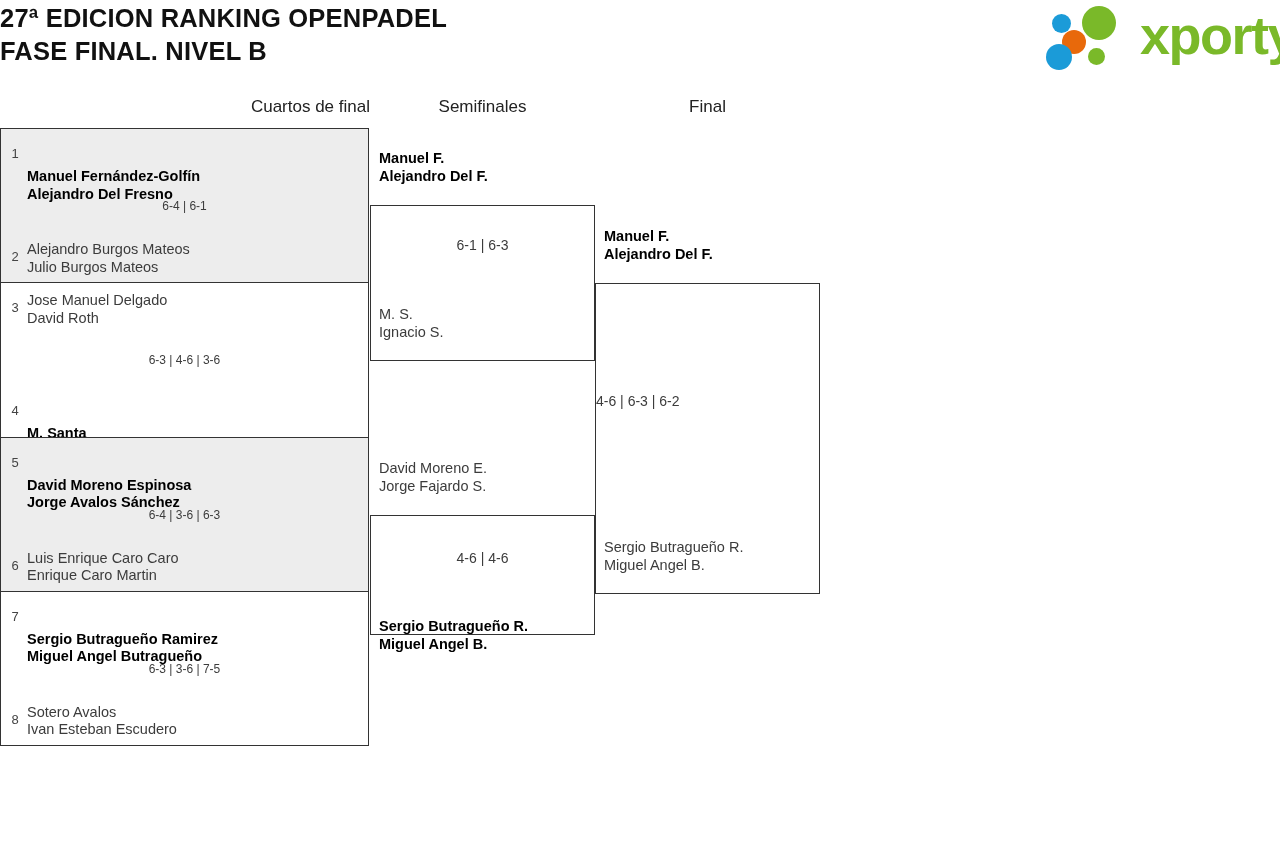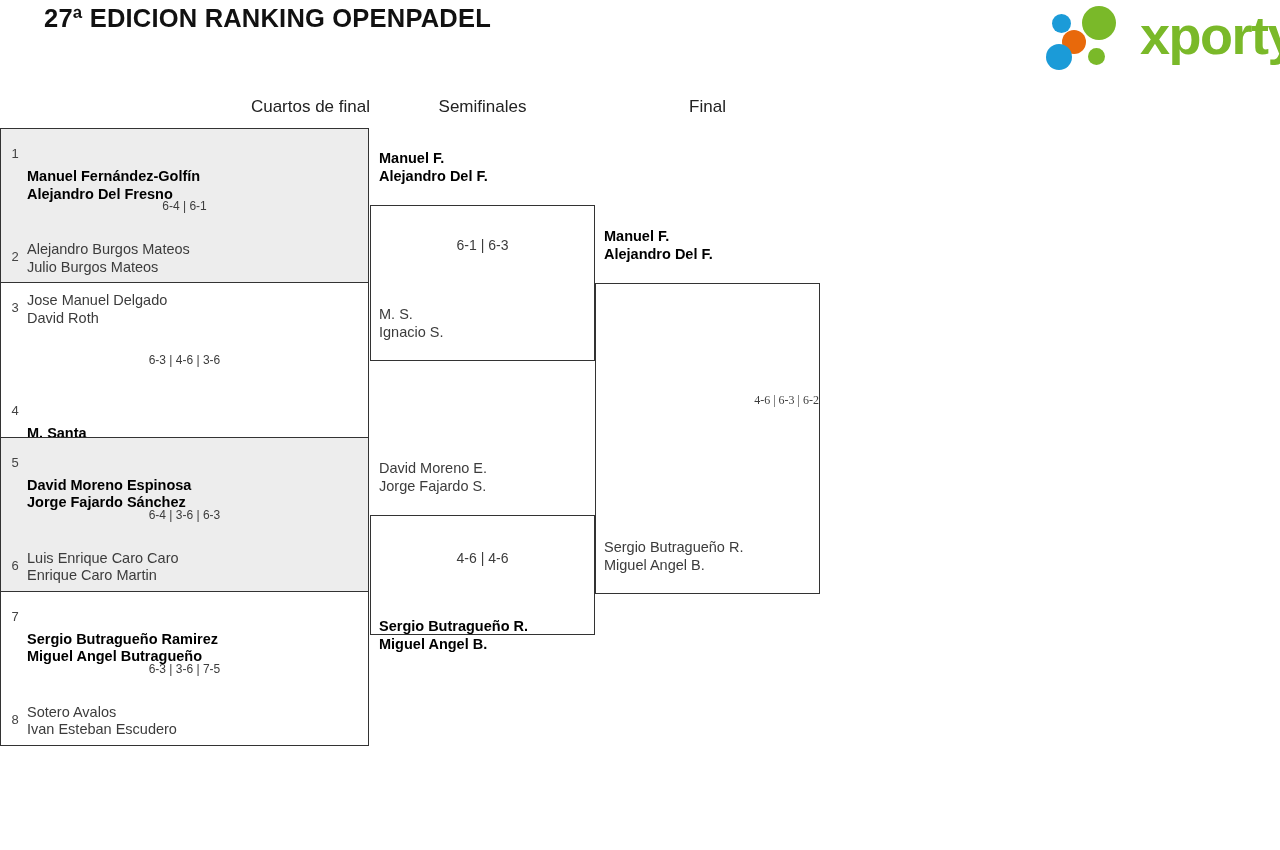--- a/index.html
+++ b/index.html
@@ -10,21 +10,21 @@
     color:#111111;position:relative;overflow:hidden;
   }
   .page{position:absolute;left:0;top:0;width:1280px;height:850px;}
 
   
   .title{
     position:absolute;left:0;top:2px;width:760px;
     font-size:25.5px;font-weight:700;line-height:33px;
     letter-spacing:.2px;color:#111;
   }
-  .title div{white-space:pre;padding-left:44px;}
+  .title div{white-space:pre;}
 
   
   .logo{position:absolute;left:1046px;top:4px;width:232px;height:66px;}
   .logo .dot{position:absolute;border-radius:50%;}
   .logo .word{
     position:absolute;left:94px;top:-2px;
     font-size:54px;font-weight:700;color:#7ab929;
     letter-spacing:-1.5px;line-height:66px;
   }
 
@@ -100,30 +100,31 @@
   }
   .fn-team{
     position:absolute;left:8px;right:6px;
     font-size:14.5px;line-height:18px;color:#3c3c3c;white-space:nowrap;
   }
   .fn-team.win{font-weight:700;color:#000;}
   .fn-box .fn-team.a{top:-57px;}
   .fn-box .fn-team.b{top:254px;}
   .fn-score{
     position:absolute;left:0;right:0;top:109px;
-    text-align:right;font-size:12px;color:#3c3c3c;font-family:Liberation Serif, serif;
+    text-align:left;font-size:14px;color:#3c3c3c;
   }
 </style>
 </head>
 <body>
 
 <div class="page">
 
   <div class="title">
     <div>27ª EDICION RANKING OPENPADEL</div>
+    <div>FASE FINAL. NIVEL B</div>
   </div>
 
   <div class="logo">
     <span class="dot" style="left:6px;top:10px;width:19px;height:19px;background:#1b9bd8;"></span>
     <span class="dot" style="left:36px;top:2px;width:34px;height:34px;background:#7ab929;"></span>
     <span class="dot" style="left:16px;top:26px;width:24px;height:24px;background:#e8690b;"></span>
     <span class="dot" style="left:0px;top:40px;width:26px;height:26px;background:#1b9bd8;"></span>
     <span class="dot" style="left:42px;top:44px;width:17px;height:17px;background:#7ab929;"></span>
     <span class="word">xporty</span>
   </div>
@@ -159,21 +160,21 @@
       <span class="team win qf-bot">
         <span class="l1">M. Santa</span>
         <span class="l2">Ignacio Santamaria</span>
       </span>
     </div>
 
     <div class="qf-block shade">
       <span class="seed seed-top">5</span>
       <span class="team win qf-top">
         <span class="l1">David Moreno Espinosa</span>
-        <span class="l2">Jorge Fajardo Sánchez</span>
+        <span class="l2">Jorge Avalos Sánchez</span>
       </span>
       <span class="qf-score">6-4 | 3-6 | 6-3</span>
       <span class="seed seed-bot">6</span>
       <span class="team qf-bot">
         <span class="l1">Luis Enrique Caro Caro</span>
         <span class="l2">Enrique Caro Martin</span>
       </span>
     </div>
 
     <div class="qf-block plain">

